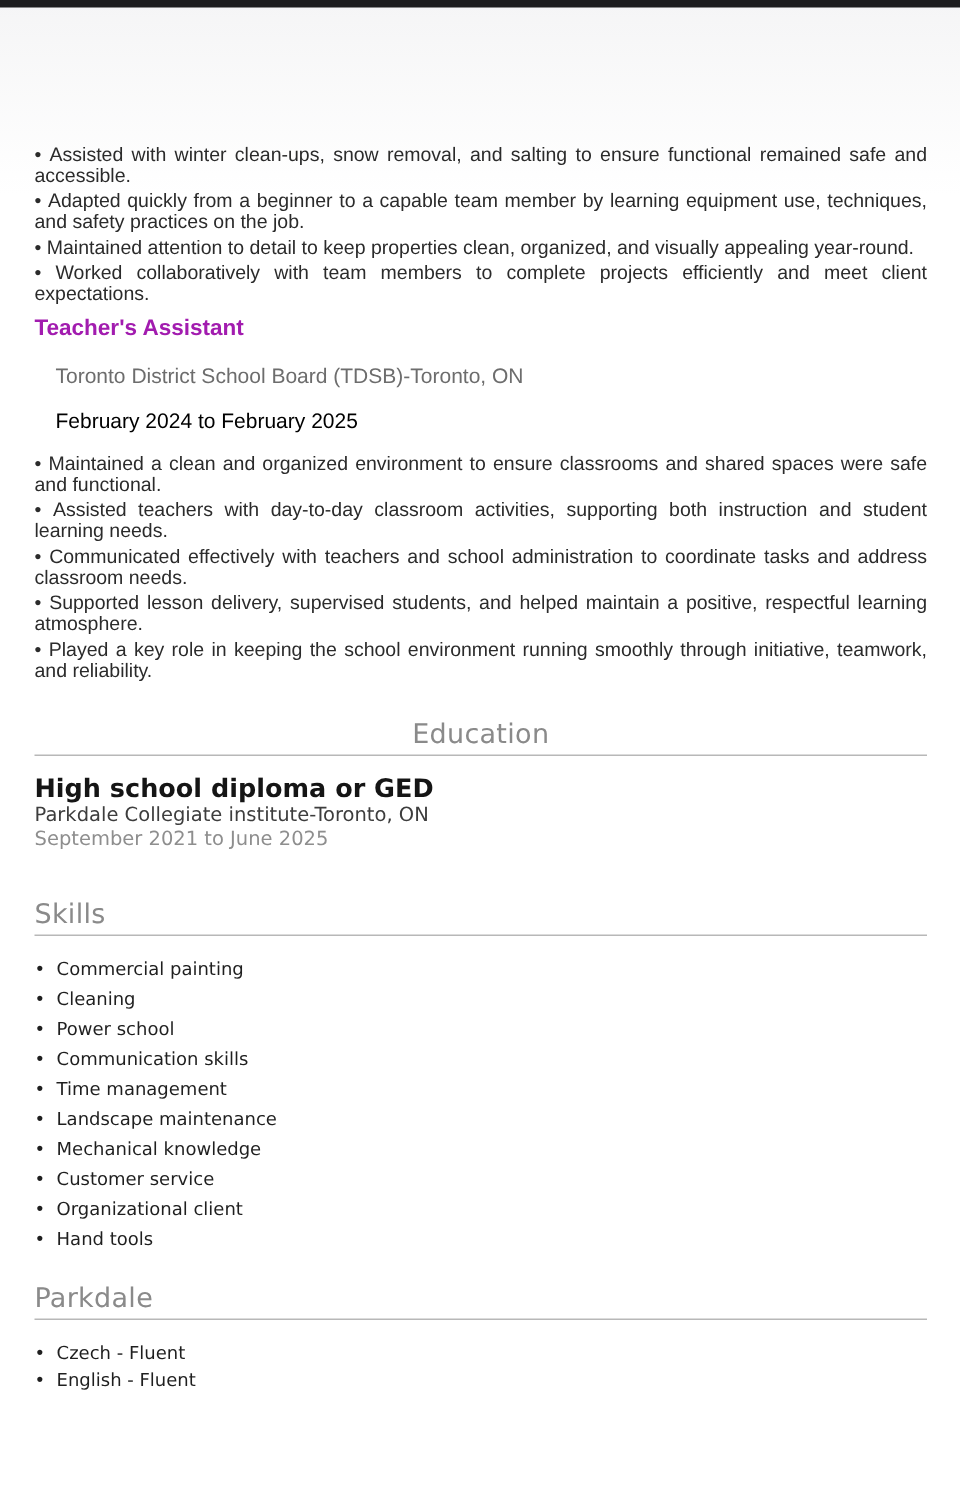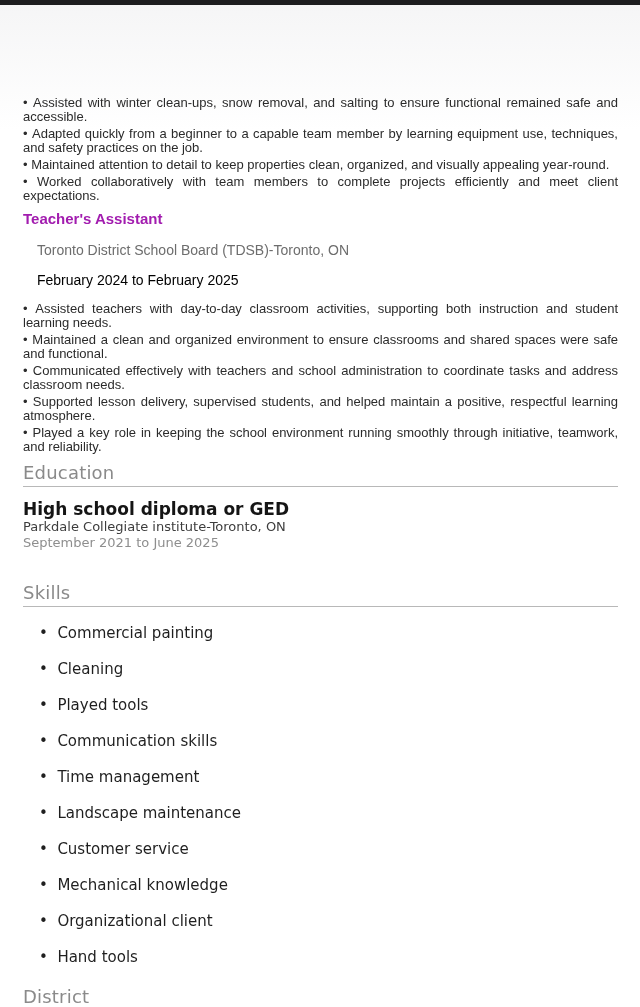--- a/index.html
+++ b/index.html
@@ -32,41 +32,41 @@
   .paras.second { margin-top: 6px; }
   
   .sec-heading {
     font-family: "DejaVu Sans", sans-serif; font-weight: 400;
     font-size: 18px; line-height: 20px; color: #8a8a8a;
     margin: 0; letter-spacing: 0.2px;
   }
   .rule {
     border: 0; border-top: 1px solid #b8b8b8; margin: 3px 0 0;
   }
-  #sec-education .sec-heading { margin-top: 9px; }
+  #sec-education .sec-heading { margin-top: 26px; text-align: center; }
   #sec-skills    .sec-heading { margin-top: 32px; }
   #sec-languages .sec-heading { margin-top: 20px; }
   .degree {
     font-family: "DejaVu Sans", sans-serif; font-size: 17px;
     line-height: 18px; font-weight: bold; color: #151515;
     margin: 13px 0 1px;
   }
   .school {
     font-family: "DejaVu Sans", sans-serif; font-size: 13px;
     line-height: 16px; color: #3d3d3d; margin: 0;
   }
   .edu-dates {
     font-family: "DejaVu Sans", sans-serif; font-size: 13px;
     line-height: 16px; color: #8e8e8e; margin: 0;
   }
   .list { margin-top: 12px; }
   #sec-languages .list { margin-top: 13px; }
   .li {
-    font-family: "DejaVu Sans", sans-serif; font-size: 15px;
-    line-height: 20px; color: #1f1f1f; margin: 16px;
+    font-family: "DejaVu Sans", sans-serif; font-size: 12px;
+    line-height: 20px; color: #1f1f1f; margin: 0;
   }
   #sec-languages .li { line-height: 18px; }
   .li::before { content: "\2022\00a0\00a0"; }
 </style>
 </head>
 <body>
 
 <div class="status-bar"></div>
 
 <div class="doc">
@@ -77,51 +77,55 @@
         <p class="para">Adapted quickly from a beginner to a capable team member by learning equipment use, techniques, and safety practices on the job.</p>
         <p class="para">Maintained attention to detail to keep properties clean, organized, and visually appealing year-round.</p>
         <p class="para">Worked collaboratively with team members to complete projects efficiently and meet client expectations.</p>
       </div>
 
     <h2 class="job-title">Teacher's Assistant</h2>
     <p class="sub gray">Toronto District School Board (TDSB)-Toronto, ON</p>
     <p class="sub light">February 2024 to February 2025</p>
 
     <div class="paras second">
+        <p class="para">Maintained a clean and organized environment to ensure classrooms and shared spaces were safe and functional.</p>
         <p class="para">Assisted teachers with day-to-day classroom activities, supporting both instruction and student learning needs.</p>
-        <p class="para">Maintained a clean and organized environment to ensure classrooms and shared spaces were safe and functional.</p>
         <p class="para">Communicated effectively with teachers and school administration to coordinate tasks and address classroom needs.</p>
         <p class="para">Supported lesson delivery, supervised students, and helped maintain a positive, respectful learning atmosphere.</p>
         <p class="para">Played a key role in keeping the school environment running smoothly through initiative, teamwork, and reliability.</p>
       </div>
   </section>
 
   <section id="sec-education">
     <h2 class="sec-heading">Education</h2>
     <hr class="rule">
     <h3 class="degree">High school diploma or GED</h3>
     <p class="school">Parkdale Collegiate institute-Toronto, ON</p>
     <p class="edu-dates">September 2021 to June 2025</p>
   </section>
 
   <section id="sec-skills">
     <h2 class="sec-heading">Skills</h2>
     <hr class="rule">
     <div class="list">
         <p class="li">Commercial painting</p>
         <p class="li">Cleaning</p>
-        <p class="li">Played tools</p>
+        <p class="li">Power school</p>
         <p class="li">Communication skills</p>
         <p class="li">Time management</p>
         <p class="li">Landscape maintenance</p>
+        <p class="li">Mechanical knowledge</p>
         <p class="li">Customer service</p>
-        <p class="li">Mechanical knowledge</p>
         <p class="li">Organizational client</p>
         <p class="li">Hand tools</p>
       </div>
   </section>
 
   <section id="sec-languages">
-    <h2 class="sec-heading">District</h2>
+    <h2 class="sec-heading">Parkdale</h2>
     <hr class="rule">
+    <div class="list">
+        <p class="li">Czech - Fluent</p>
+        <p class="li">English - Fluent</p>
+      </div>
   </section>
 
 </div>
 
 </body></html>

